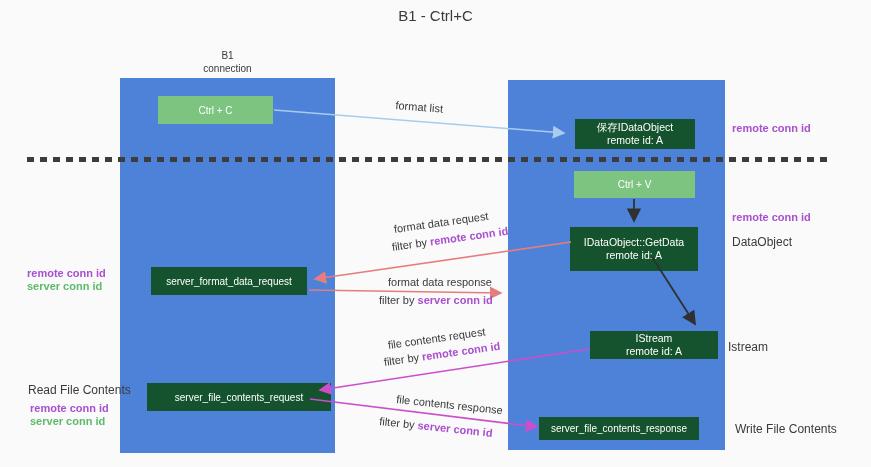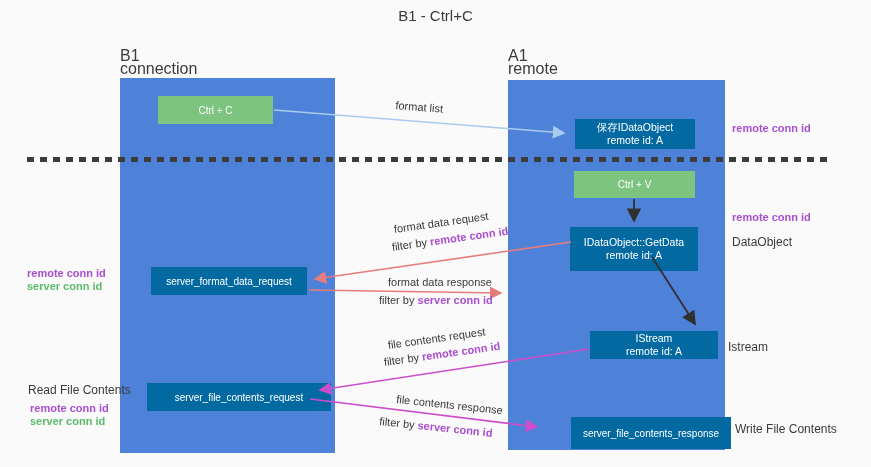--- a/index.html
+++ b/index.html
@@ -1,47 +1,47 @@
 <!DOCTYPE html>
 <html><head>
 <meta charset="utf-8">
 <style>
   html,body{margin:0;padding:0;}
   body{font-family:"Liberation Sans","DejaVu Sans",sans-serif;background:#fafafa;}
   #stage{position:relative;width:871px;height:467px;background:#fafafa;overflow:hidden;}
 
   .abs{position:absolute;}
   .title{left:0;right:0;top:6px;text-align:center;font-size:15px;line-height:20px;color:#3a3a3a;z-index:5;}
-  .lane-header{top:49px;text-align:left;font-size:16px;line-height:13px;color:#3a3a3a;z-index:5;}
+  .lane-header{top:49px;text-align:center;font-size:10px;line-height:13px;color:#3a3a3a;z-index:5;}
   .lane-header.left{left:120px;width:215px;}
   .lane-header.right{left:508px;width:217px;}
 
   .lane{background:#4D82D8;z-index:1;}
   .lane.left{left:120px;top:78px;width:215px;height:375px;}
   .lane.right{left:508px;top:80px;width:217px;height:370px;}
 
   .divider{left:27px;top:157px;width:806px;height:5px;z-index:6;
     background:repeating-linear-gradient(90deg,#3c3c3c 0 7px,transparent 7px 13px);}
 
   .node{display:flex;flex-direction:column;align-items:center;justify-content:center;
     color:#fff;font-size:10px;line-height:13px;text-align:center;z-index:3;}
-  .node.orange{background:#0369a1;}
+  .node.orange{background:#14532d;}
   .node.green{background:#7CC47F;}
   .node .ln{white-space:nowrap;}
   .node.two{font-size:10.5px;}
 
   #n-ctrl-c{left:158px;top:96px;width:115px;height:28px;}
   #n-save-dobj{left:575px;top:119px;width:120px;height:30px;}
   #n-ctrl-v{left:574px;top:171px;width:121px;height:27px;}
   #n-getdata{left:570px;top:227px;width:128px;height:44px;}
   #n-fmt-req{left:151px;top:267px;width:156px;height:28px;}
   #n-fmt-resp{left:509px;top:281px;width:156px;height:26px;}
   #n-istream{left:590px;top:331px;width:128px;height:28px;}
   #n-file-req{left:147px;top:383px;width:184px;height:28px;}
-  #n-file-resp{left:571px;top:417px;width:160px;height:32px;}
+  #n-file-resp{left:539px;top:417px;width:160px;height:23px;}
 
   svg.arrows{left:0;top:0;z-index:4;pointer-events:none;}
 
   .lbl{font-size:11px;color:#3a3a3a;white-space:nowrap;z-index:5;transform-origin:left top;}
   .lbl .purple{color:#A94FD0;font-weight:bold;}
   .lbl.bold-purple{color:#A94FD0;font-weight:bold;}
   .lbl.bold-green{color:#5CBB6A;font-weight:bold;}
   .lbl.plain{font-size:12px;color:#3a3a3a;}
 
   #l-format-list{left:396px;top:99px;transform:rotate(4.5deg);}
@@ -71,24 +71,20 @@
 <div id="stage">
 
   <div class="abs title">
     <div>B1 - Ctrl+C</div>
   </div>
 
   <div class="abs lane-header left">
     <div>B1</div>
     <div>connection</div>
   </div>
-  <div class="abs lane-header right">
-    <div>A1</div>
-    <div>remote</div>
-  </div>
 
   <div class="abs lane left"></div>
   <div class="abs lane right"></div>
 
   <div class="abs divider"></div>
 
   <div id="n-ctrl-c" class="abs node green">
     <span class="ln">Ctrl + C</span>
   </div>
   <div id="n-save-dobj" class="abs node orange two">

